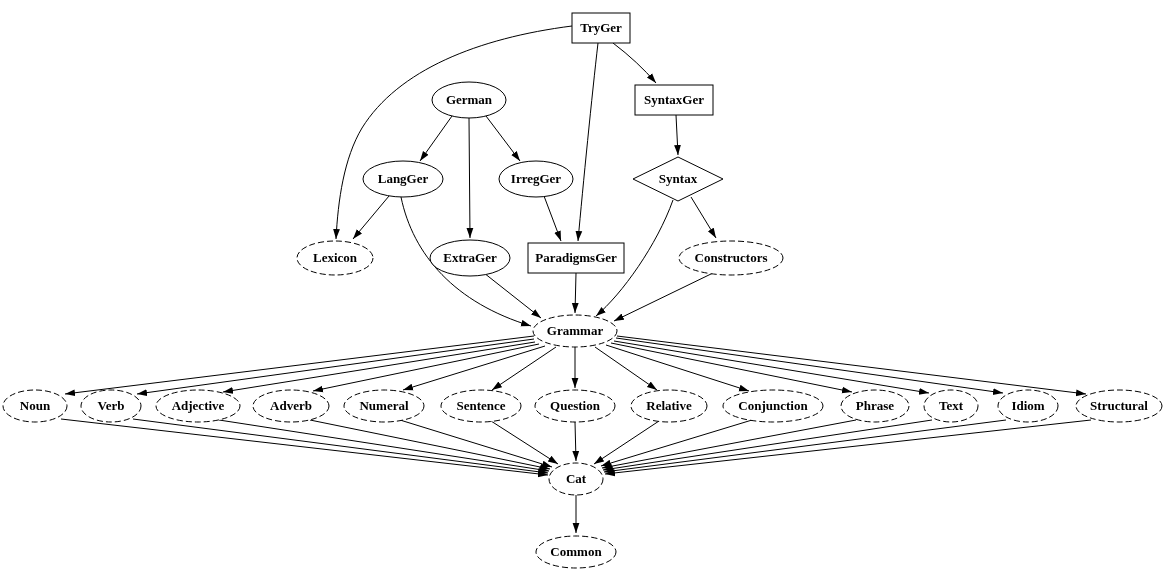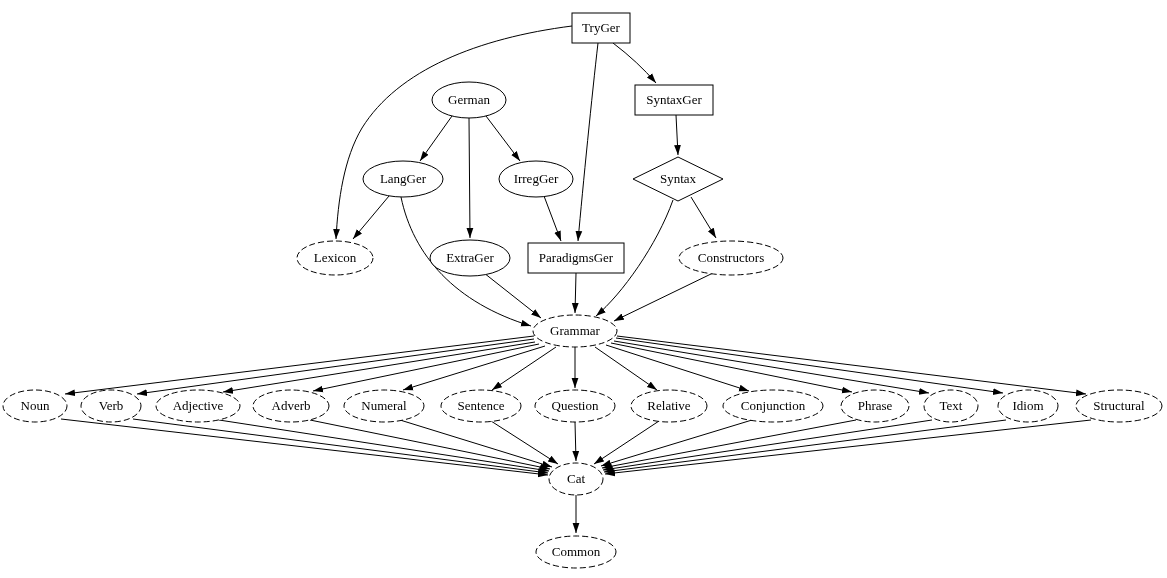--- a/index.html
+++ b/index.html
@@ -1,16 +1,16 @@
 <!DOCTYPE html>
 <html><head>
 <meta charset="utf-8">
 <style>
   html, body { margin: 0; padding: 0; background: #ffffff; }
-  .page { width: 1020px; height: 578px; background: #ffffff; position: relative; }
+  .page { width: 1020px; height: 578px; background: #ffffff; position: relative; font-weight: bold; }
   svg { display: block; }
   .edge { fill: none; stroke: #000000; stroke-width: 1; }
   .node-shape { fill: #ffffff; stroke: #000000; stroke-width: 1; }
   .dashed { stroke-dasharray: 6 3; }
   text.label {
     font-family: "Liberation Serif", "DejaVu Serif", serif;
     font-size: 13px;
     fill: #000000;
     text-anchor: middle;
   }

